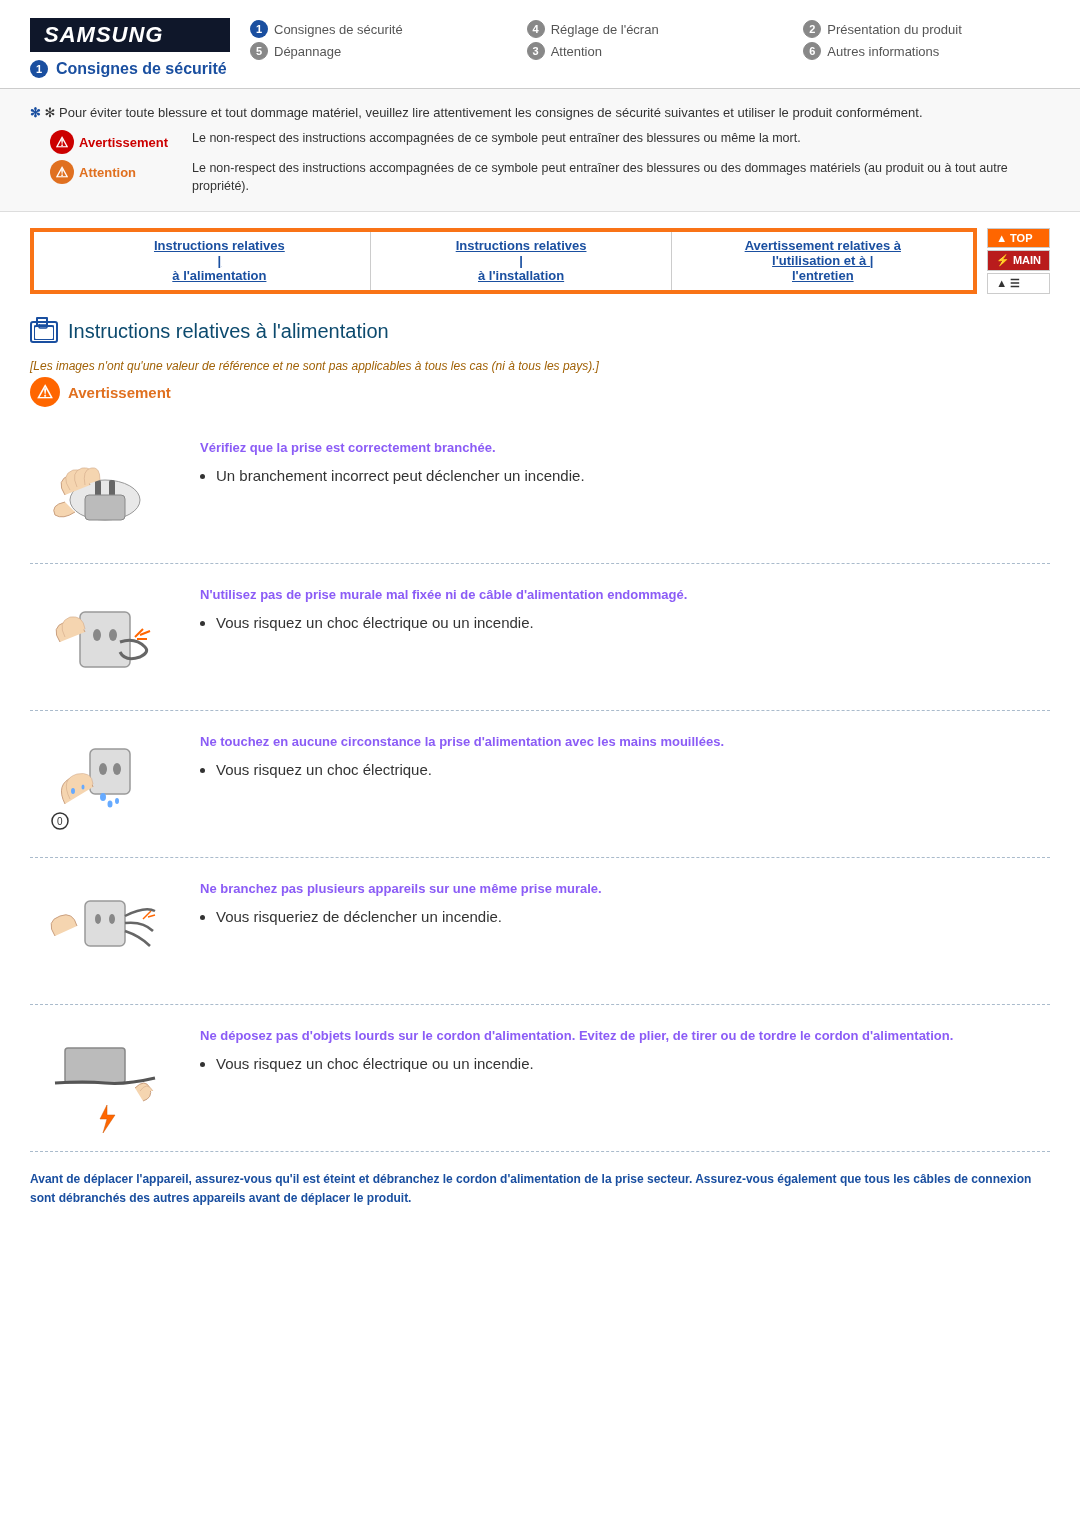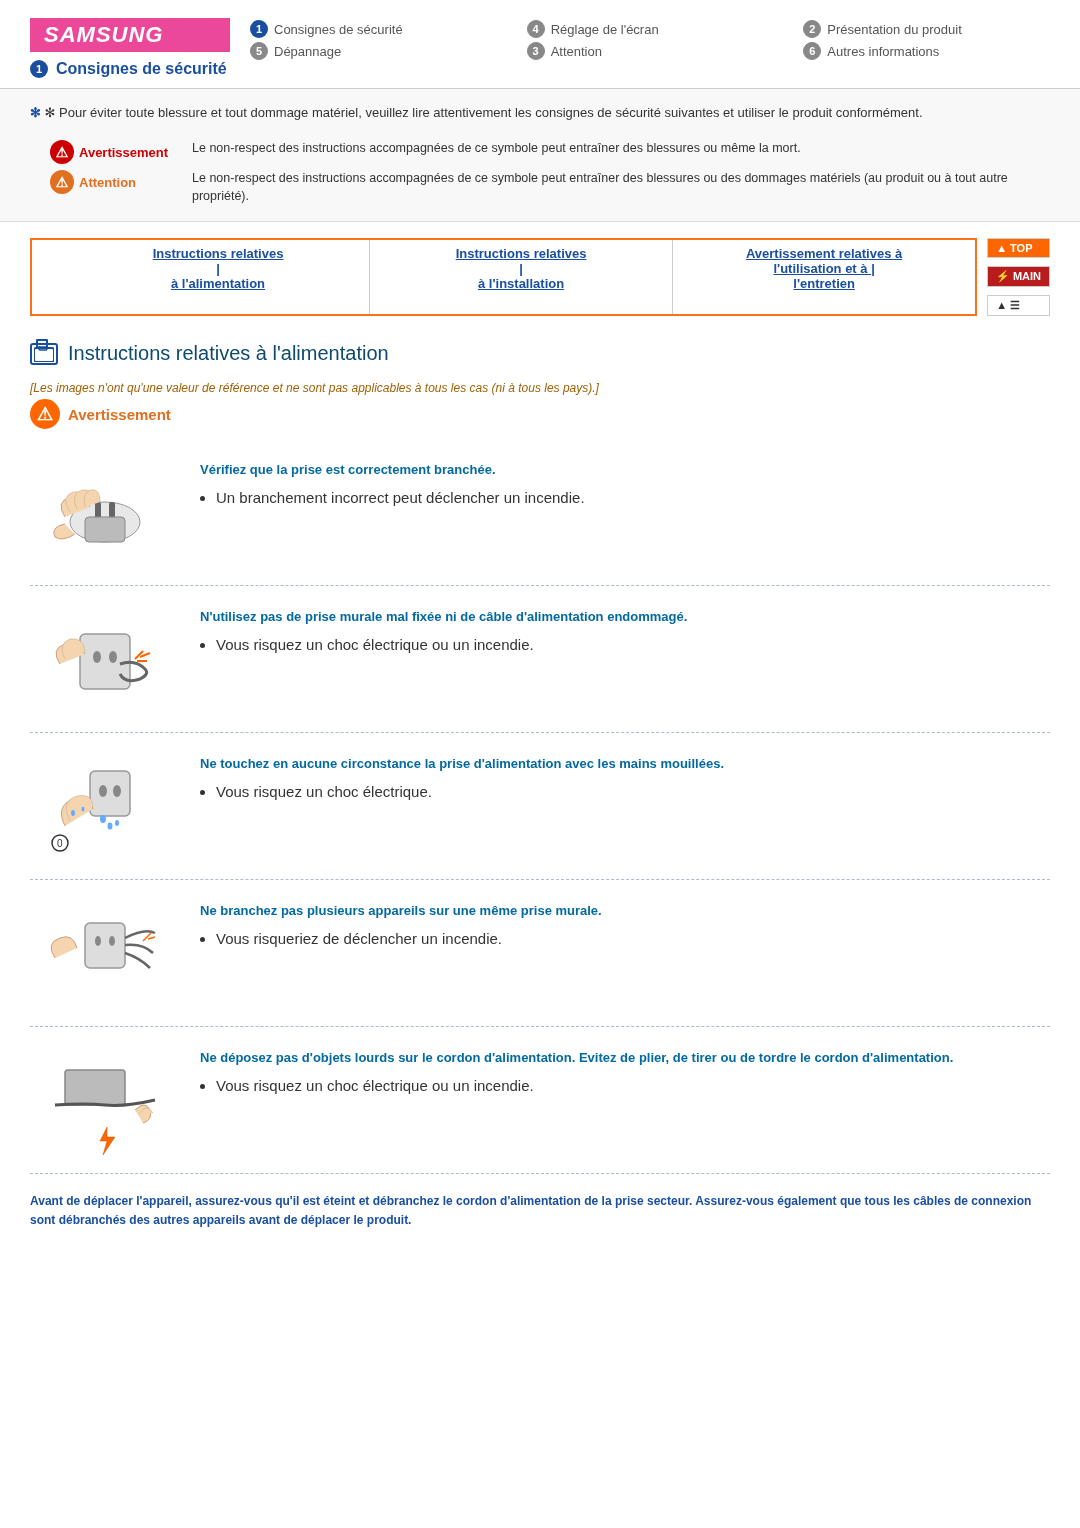--- a/index.html
+++ b/index.html
@@ -20,21 +20,21 @@
       border-bottom: 1px solid #ccc;
       gap: 20px;
     }
     .logo-area {
       display: flex;
       flex-direction: column;
       gap: 8px;
       min-width: 200px;
     }
     .samsung-logo {
-      background: #ec4899;
+      background: #0f172a;
       color: #fff;
       font-weight: bold;
       font-size: 22px;
       font-style: italic;
       padding: 4px 14px;
       letter-spacing: 1px;
       display: inline-block;
     }
     .page-title-header {
       display: flex;
@@ -77,21 +77,21 @@
 
     
     .safety-notice {
       background: #f8f8f8;
       padding: 16px 30px;
       border-bottom: 1px solid #ddd;
     }
     .safety-notice .asterisk-line {
       color: #1a4fa0;
       font-size: 13px;
-      margin-bottom: 20px;
+      margin-bottom: 10px;
     }
     .safety-notice .asterisk-line span {
       color: #333;
     }
     .warning-table {
       display: flex;
       flex-direction: column;
       gap: 6px;
       padding-left: 20px;
     }
@@ -136,21 +136,21 @@
       color: #1a4fa0;
       font-size: 13px;
       font-weight: bold;
       text-decoration: underline;
     }
     .nav-link-item:last-child { border-right: none; }
 
     .top-buttons {
       display: flex;
       flex-direction: column;
-      gap: 8px;
+      gap: 2px;
       margin-left: 10px;
     }
     .top-btn {
       display: flex;
       align-items: center;
       gap: 4px;
       padding: 3px 8px;
       font-size: 11px;
       font-weight: bold;
       cursor: pointer;
@@ -246,21 +246,21 @@
       justify-content: center;
       flex-shrink: 0;
     }
 
     
     .item-content {
       flex: 1;
       padding-top: 4px;
     }
     .item-title {
-      color: #0369a1;
+      color: #8b5cf6;
       font-weight: bold;
       font-size: 13px;
       margin-bottom: 8px;
       line-height: 1.4;
     }
     .item-bullets {
       padding-left: 16px;
     }
     .item-bullets li {
       font-size: 15px;
@@ -336,21 +336,21 @@
       <div class="warning-badge orange">
         <div class="warning-icon orange-icon">⚠</div>
         <span>Attention</span>
       </div>
       <div class="warning-text">Le non-respect des instructions accompagnées de ce symbole peut entraîner des blessures ou des dommages matériels (au produit ou à tout autre propriété).</div>
     </div>
   </div>
 </div>
 
 <div style="display:flex; align-items:stretch; padding: 16px 30px;">
-  <div style="display:flex; flex:1; border:2px solid #f97316;padding-left:35px;">
+  <div style="display:flex; flex:1; border:4px solid #f97316;padding-left:35px;">
     <div class="nav-link-item">
       <span>Instructions relatives</span>
       <span>|</span>
       <span>à l'alimentation</span>
     </div>
     <div class="nav-link-item">
       <span>Instructions relatives</span>
       <span>|</span>
       <span>à l'installation</span>
     </div>

